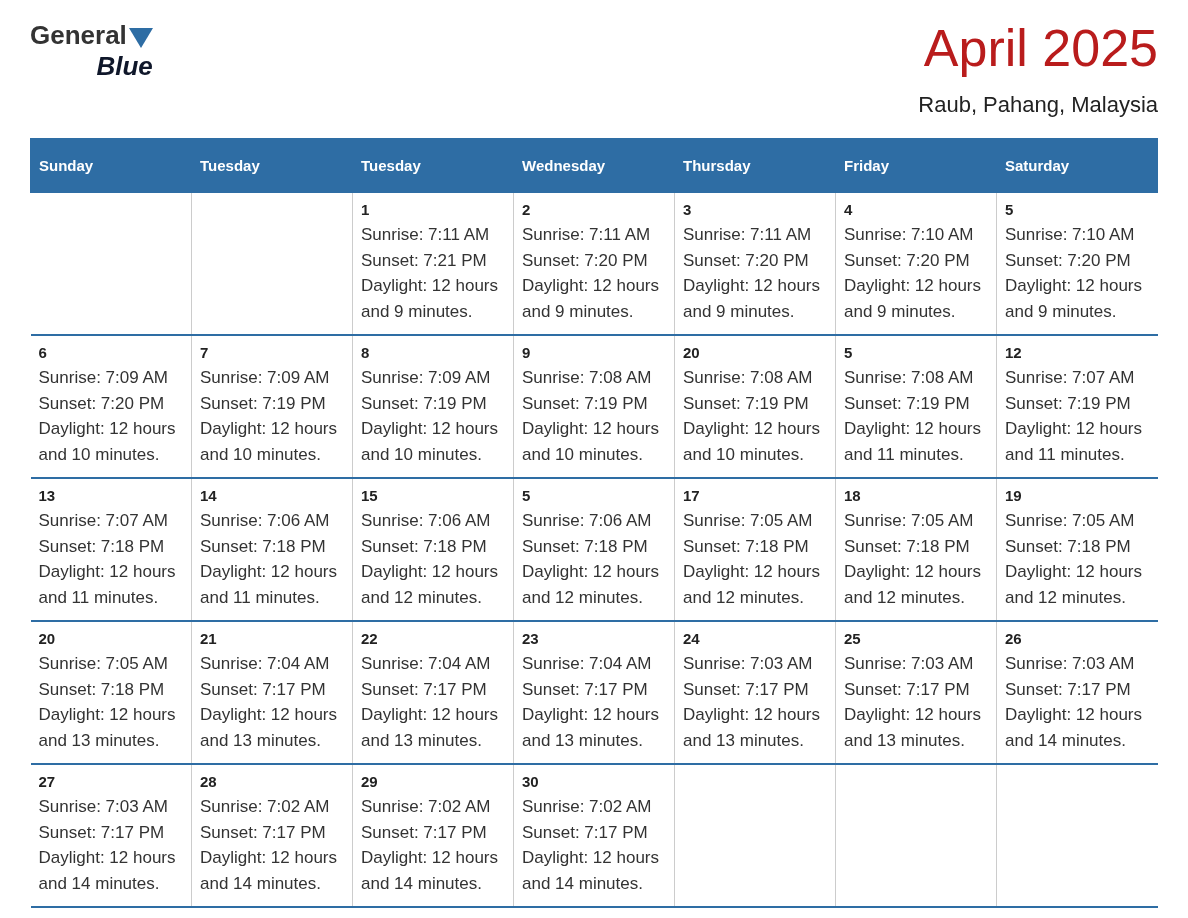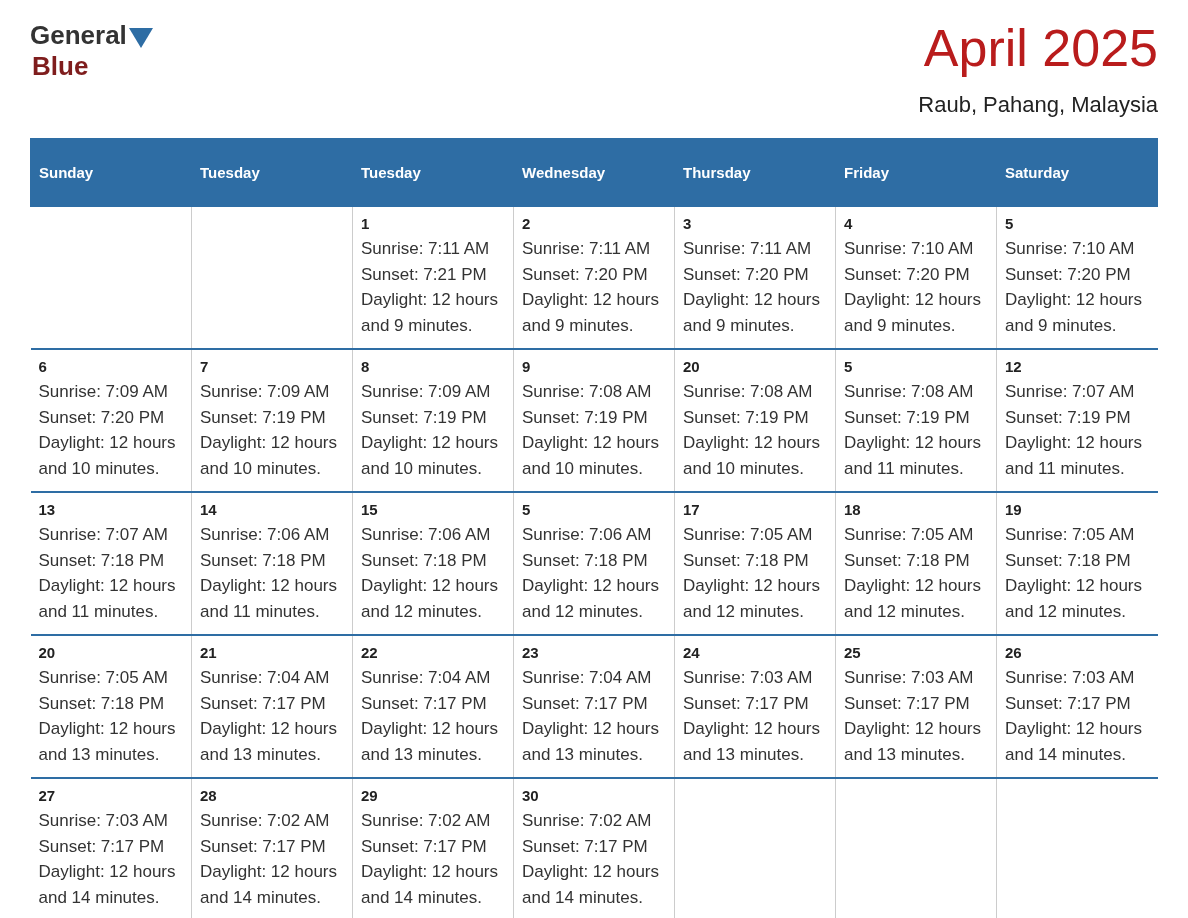--- a/index.html
+++ b/index.html
@@ -12,21 +12,21 @@
     }
     .header {
       display: flex;
       justify-content: space-between;
       align-items: flex-start;
       margin-bottom: 20px;
     }
     .logo {
       display: flex;
       flex-direction: column;
-      align-items: flex-start;
+      align-items: flex-end;
     }
     .logo-text {
       display: flex;
       align-items: center;
     }
     .logo-general {
       font-size: 26px;
       font-weight: bold;
       color: #333;
     }
@@ -35,22 +35,23 @@
       height: 0;
       border-left: 12px solid transparent;
       border-right: 12px solid transparent;
       border-top: 20px solid #2e6da4;
       margin-left: 2px;
       margin-top: 4px;
     }
     .logo-blue {
       font-size: 26px;
       font-weight: bold;
-      color: #7f1d1d;
+      color: #0f172a;
       margin-left: 2px;
+      font-style: italic;
     }
     .title-section {
       text-align: right;
     }
     .month-year {
       font-size: 52px;
       font-weight: normal;
       color: #b91c1c;
       line-height: 1.1;
     }
@@ -62,21 +63,21 @@
     table {
       width: 100%;
       border-collapse: collapse;
       table-layout: fixed;
     }
     thead tr th {
       background-color: #2e6da4;
       color: #fff;
       font-size: 15px;
       font-weight: bold;
-      padding: 25px 8px;
+      padding: 18px 8px;
       text-align: left;
       border: 1px solid #2e6da4;
     }
     tbody tr {
       border-bottom: 2px solid #2e6da4;
     }
     tbody tr td {
       vertical-align: top;
       padding: 8px 8px 10px 8px;
       font-size: 13px;

